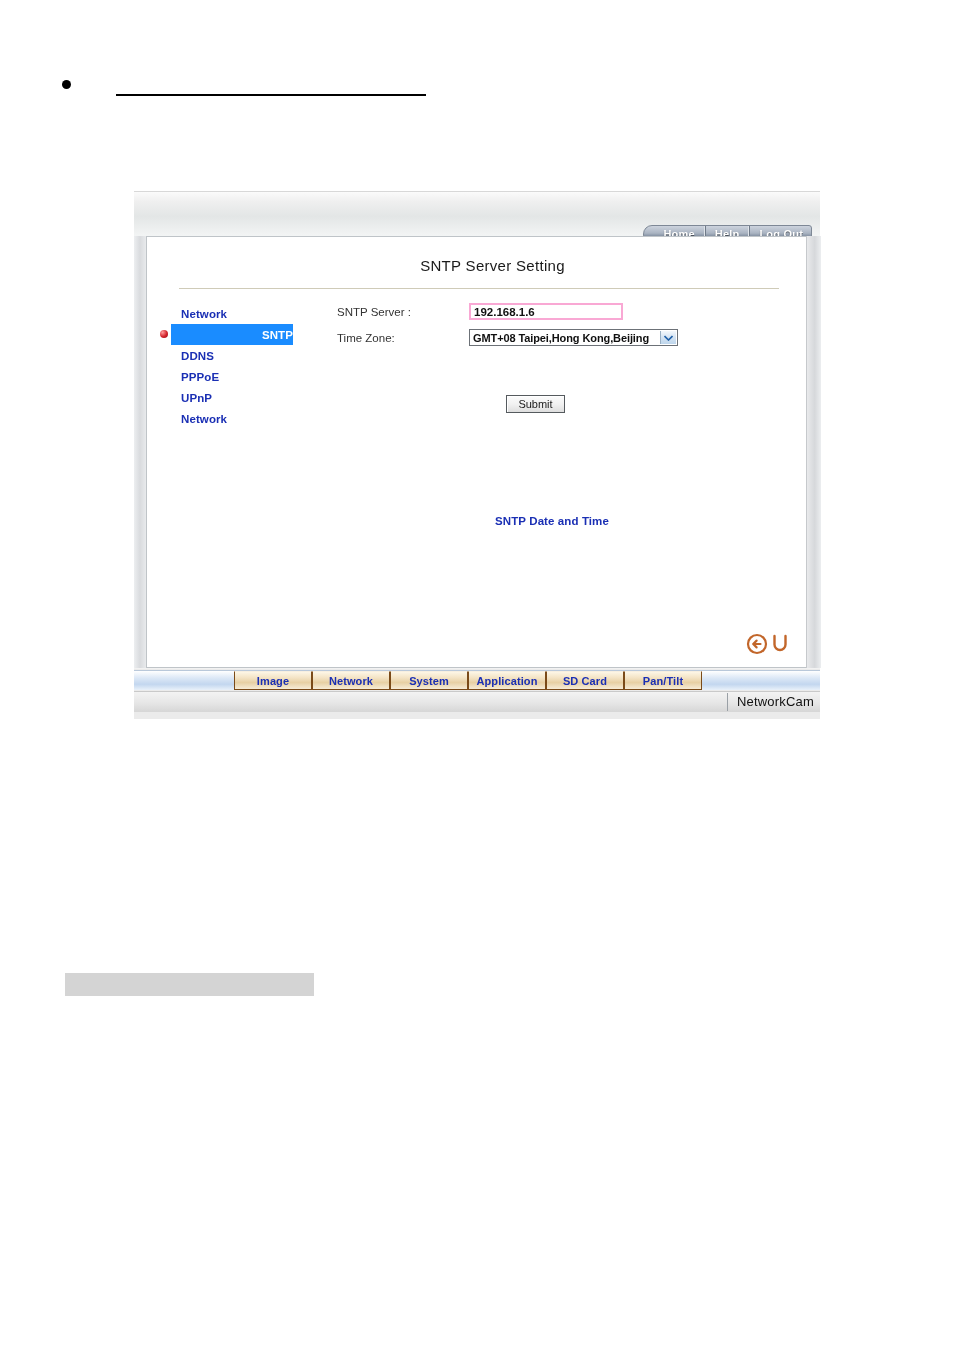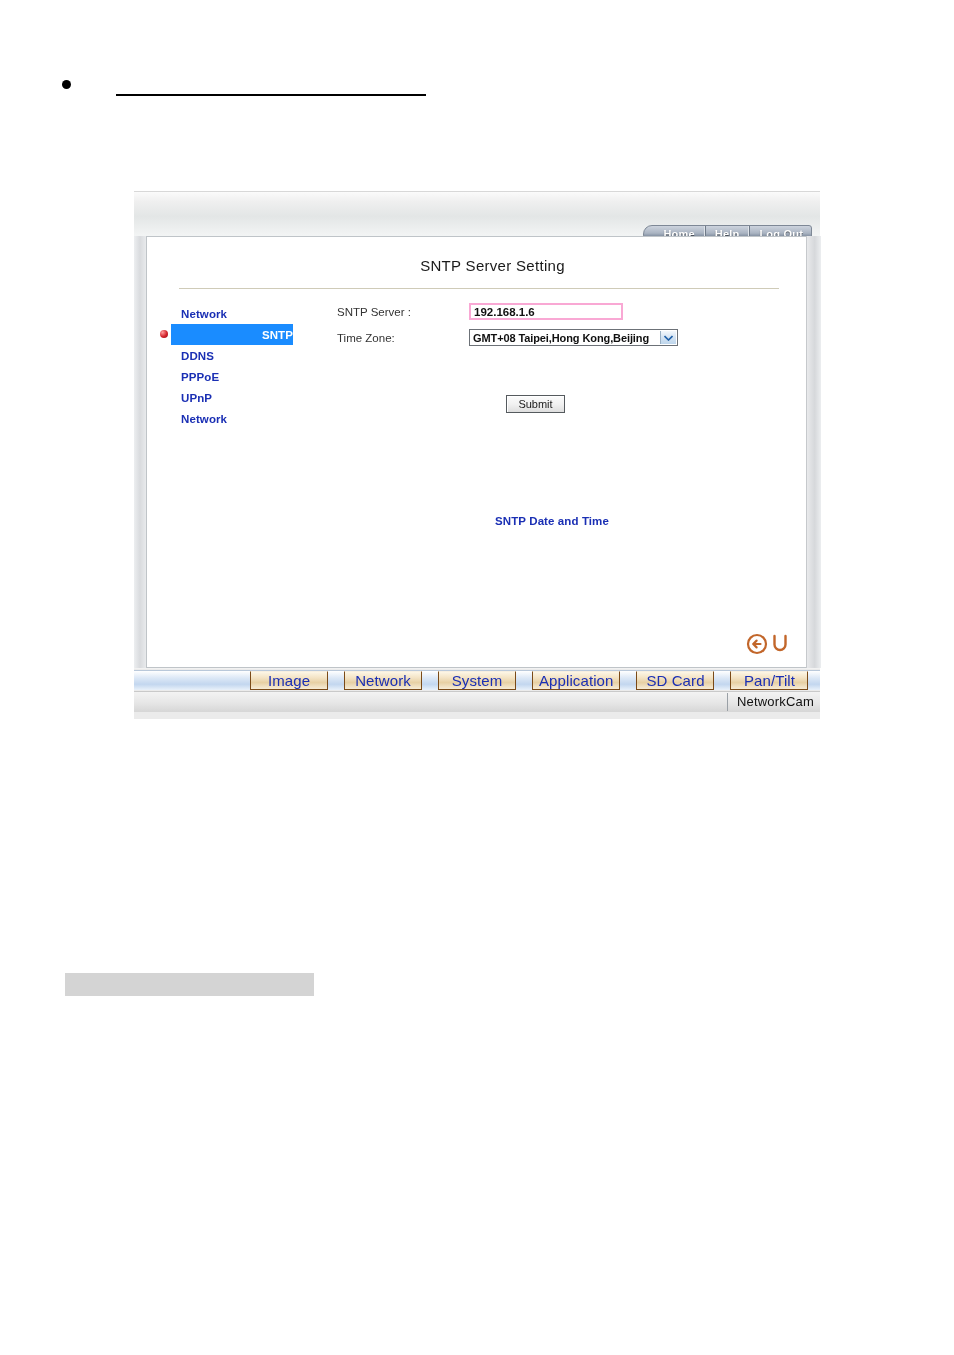--- a/index.html
+++ b/index.html
@@ -363,29 +363,28 @@
   .tab-item {
     min-width: 78px;
     padding: 0 6px;
     box-sizing: border-box;
     background: linear-gradient(to bottom,
         #fdf6e6 0%, #f3e3c4 35%, #e7d0a4 62%, #f6ecd8 100%);
     border-left: 1px solid #7a4a18;
     border-right: 1px solid #7a4a18;
     border-top: 1px solid #f7efe0;
     border-bottom: 1px solid #7a4a18;
-    font-size: 15px;
-    font-weight: normal;
+    font-size: 11px;
+    font-weight: bold;
     color: #1a2fb4;
     display: flex;
     align-items: center;
     justify-content: center;
     letter-spacing: 0.1px;
     white-space: nowrap;
-    margin-left: 16px;
   }
   #brandbar {
     position: absolute;
     left: 0;
     top: 22px;
     width: 686px;
     height: 20px;
     background: linear-gradient(to bottom, #f3f3f3 0%, #e6e6e6 55%, #d6d6d6 100%);
     border-top: 1px solid #c9c9c9;
   }

